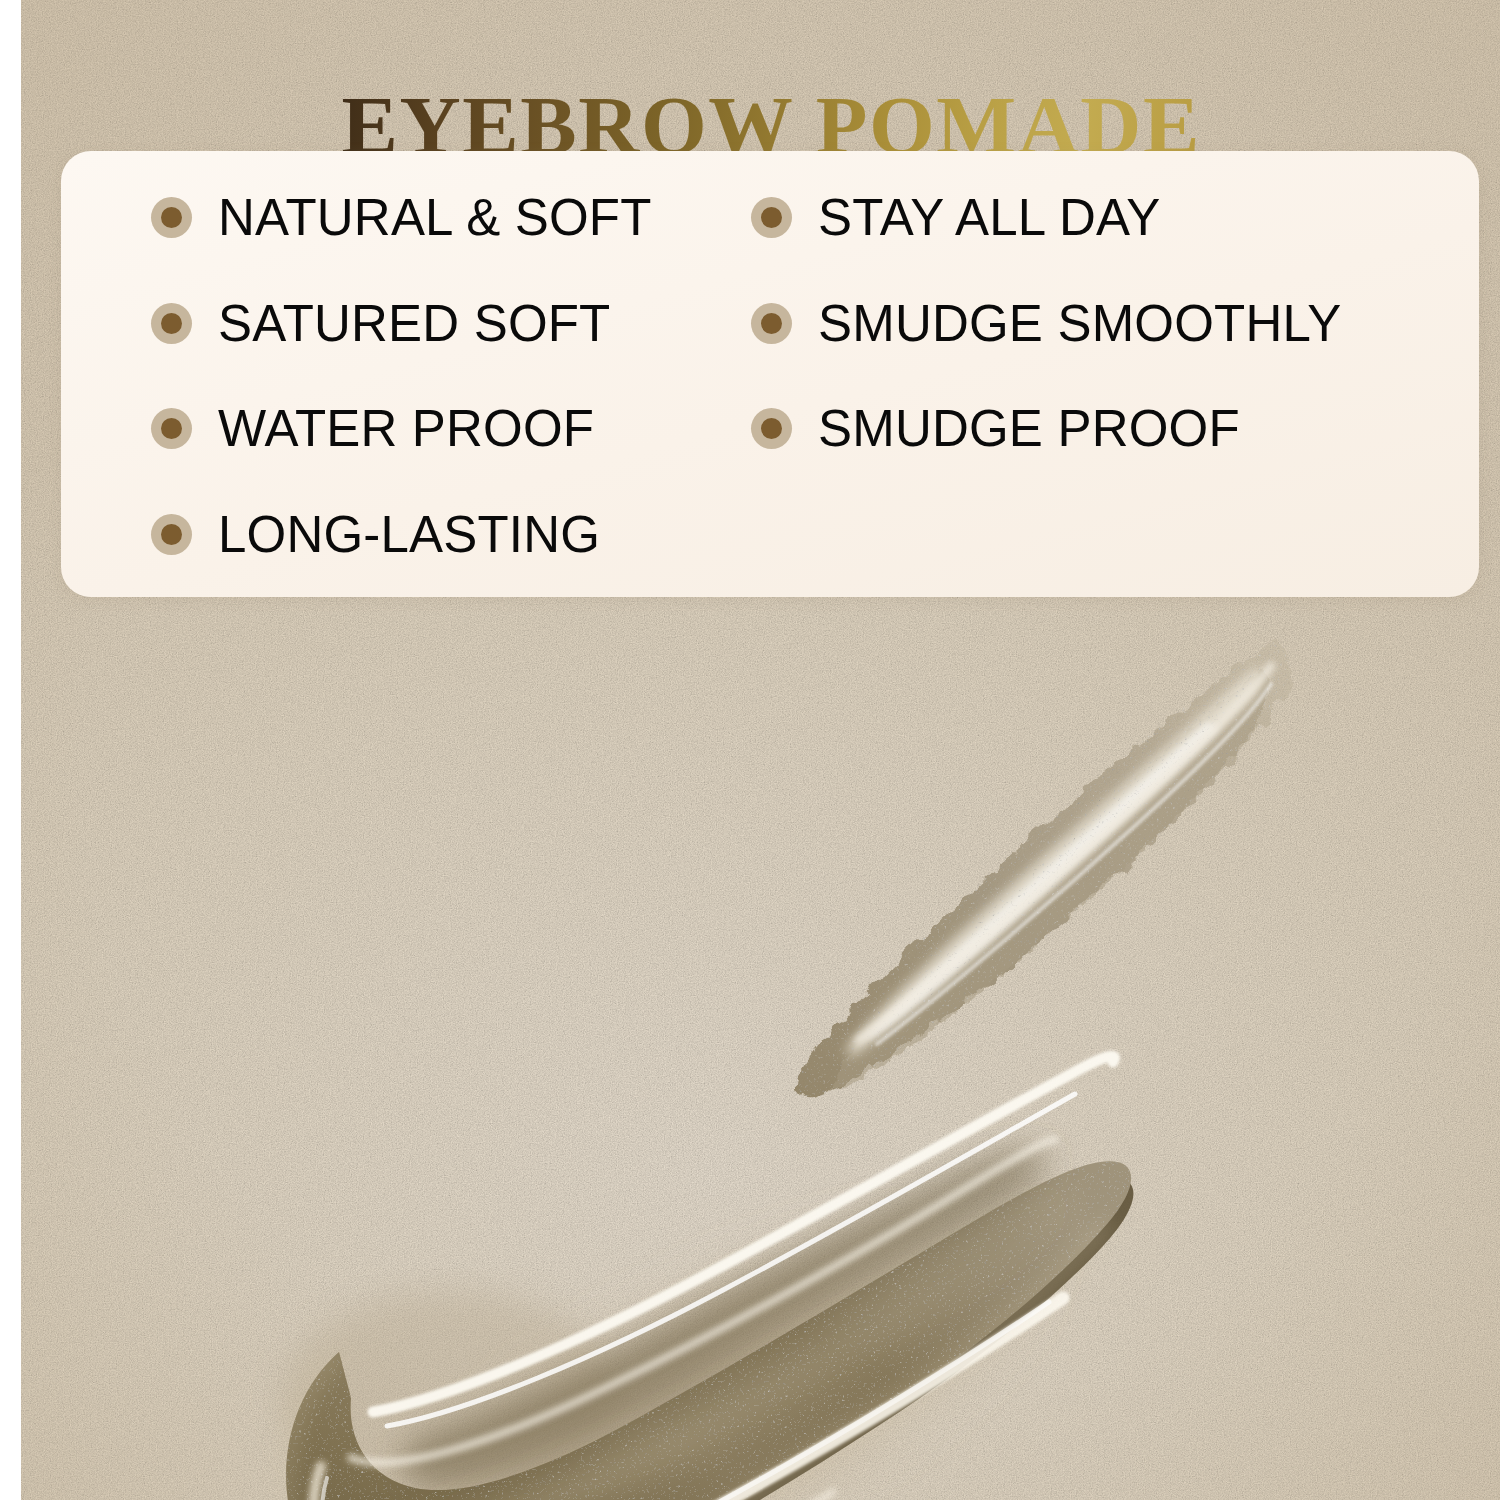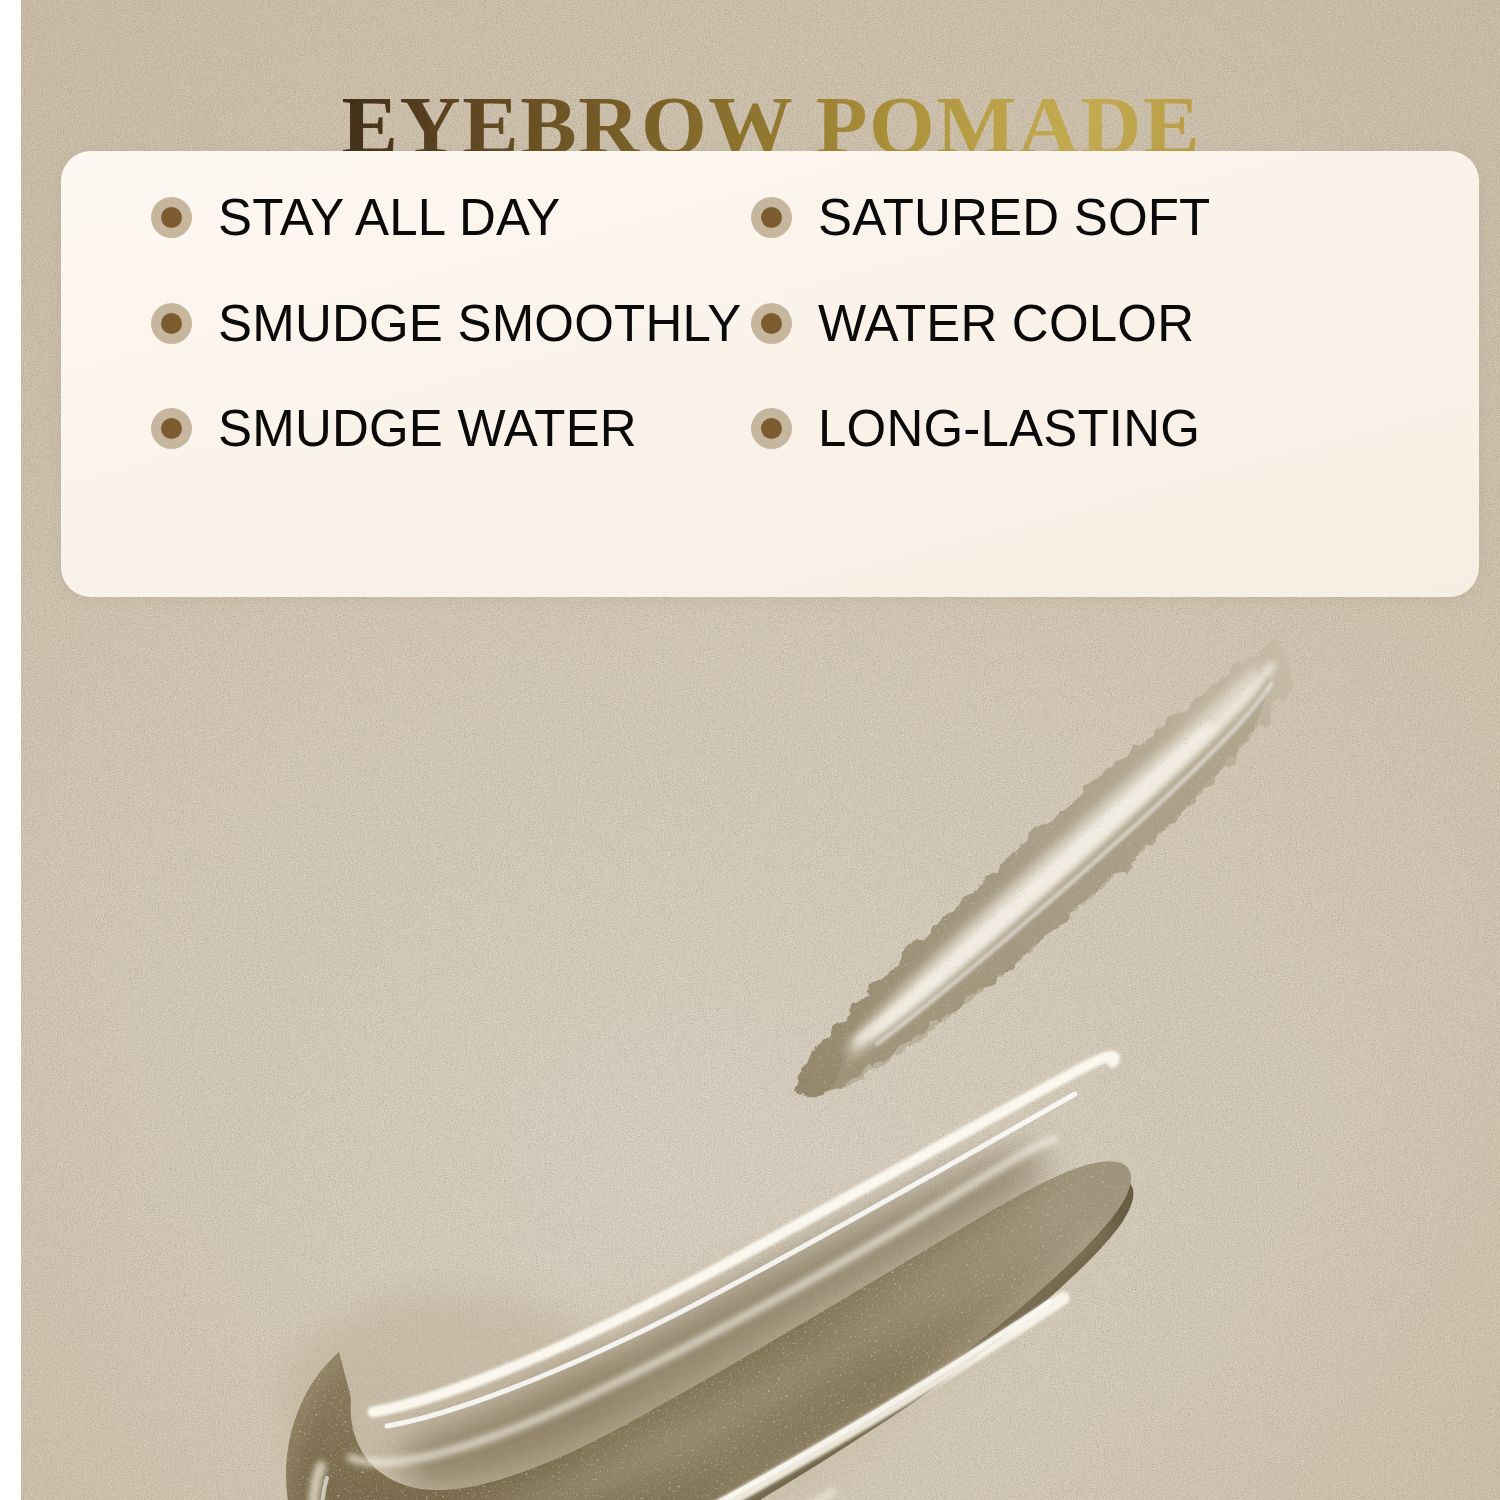--- a/index.html
+++ b/index.html
@@ -165,20 +165,26 @@
   </svg>
   <div class="bg-vignette"></div>
 
   <div class="title-wrap">
     <h1 class="title">EYEBROW POMADE</h1>
   </div>
 
   <div class="card">
     <div class="card-inner">
 
+      <div class="feature col-left">
+        <span class="bullet">
+            <span class="core"></span>
+          </span>
+        <span class="feature-label">NATURAL &amp; SOFT</span>
+      </div>
       <div class="feature col-right">
         <span class="bullet">
             <span class="core"></span>
           </span>
         <span class="feature-label">STAY ALL DAY</span>
       </div>
 
       <div class="feature col-left">
         <span class="bullet">
             <span class="core"></span>
@@ -189,27 +195,27 @@
         <span class="bullet">
             <span class="core"></span>
           </span>
         <span class="feature-label">SMUDGE SMOOTHLY</span>
       </div>
 
       <div class="feature col-left">
         <span class="bullet">
             <span class="core"></span>
           </span>
-        <span class="feature-label">WATER COLOR</span>
+        <span class="feature-label">WATER PROOF</span>
       </div>
       <div class="feature col-right">
         <span class="bullet">
             <span class="core"></span>
           </span>
-        <span class="feature-label">SMUDGE WATER</span>
+        <span class="feature-label">SMUDGE PROOF</span>
       </div>
 
       <div class="feature col-left">
         <span class="bullet">
             <span class="core"></span>
           </span>
         <span class="feature-label">LONG-LASTING</span>
       </div>
 
     </div>

